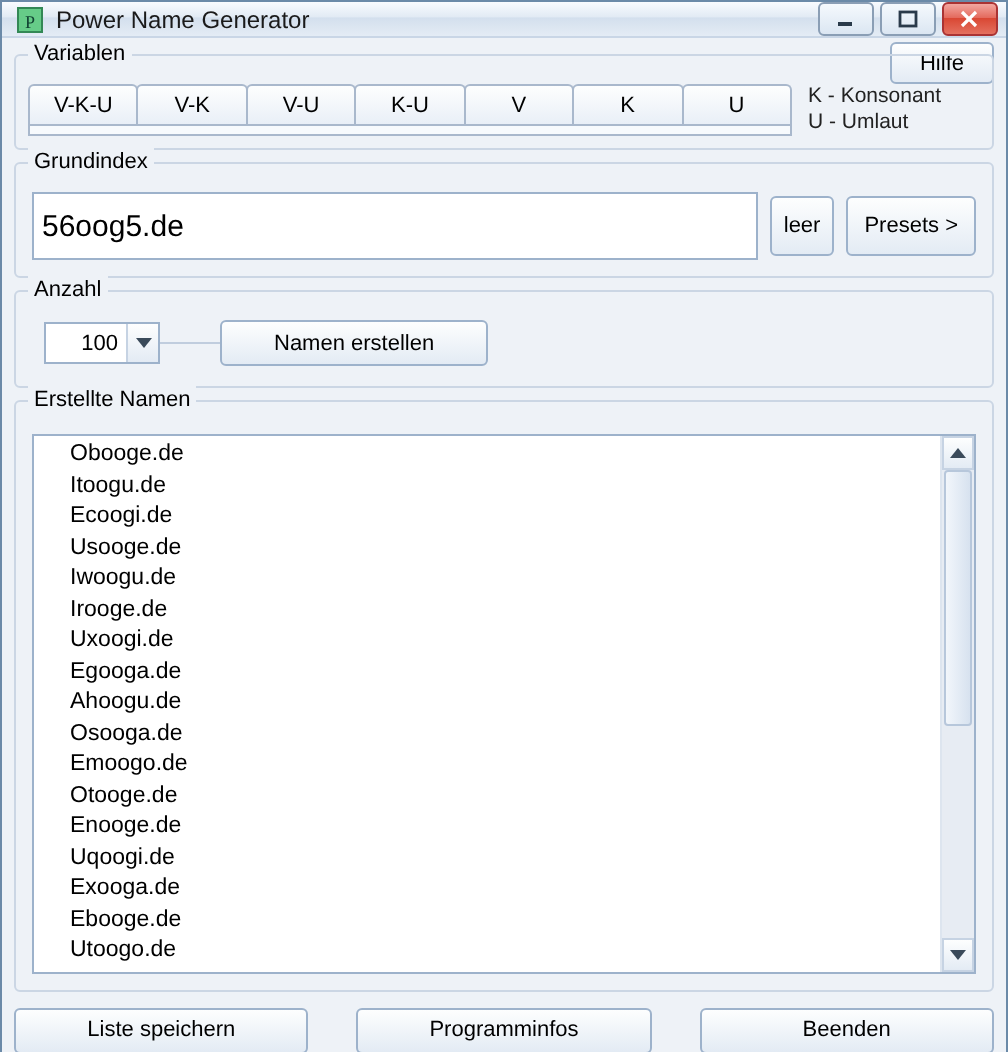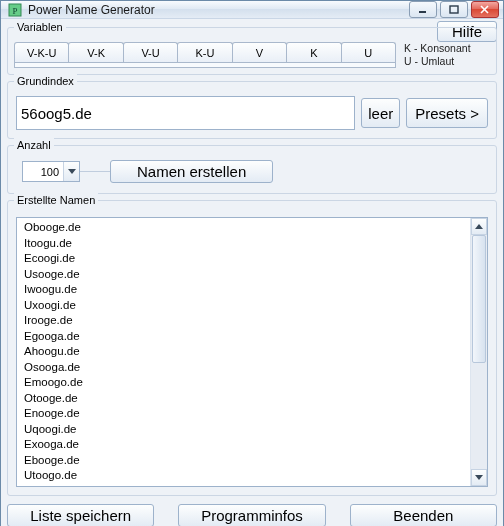--- a/index.html
+++ b/index.html
@@ -18,28 +18,28 @@
   .group > .legend { position:absolute; top:-8px; left:6px; padding:1px 3px; background:#eef2f7; color:#000; font-size:11px; }
   .tabrow { display:flex; gap:0; }
   .tab { flex:1; height:20px; border:1px solid #a9b8cc; border-bottom:none; border-top-left-radius:3px; border-top-right-radius:3px; background:linear-gradient(to bottom,#fdfefe,#e9eff7); display:flex; align-items:center; justify-content:center; cursor:pointer; margin-right:-1px; font-size:11px; }
   .tab:last-child { margin-right:0; }
   .tabstrip-bottom { height:6px; border:1px solid #a9b8cc; border-top:1px solid #a9b8cc; background:#f7fafd; }
   .legendtxt { font-size:10.5px; line-height:13px; color:#222; margin-left:8px; width:86px; }
   .vartop { display:flex; align-items:stretch; }
   .vartop .tabswrap { flex:1; display:flex; flex-direction:column; }
   .row { display:flex; align-items:center; gap:6px; }
   .textinput { flex:1; height:20px; border:1px solid #9db2cb; background:#fff; padding:16px 4px; font-family:inherit; font-size:15px; }
-  .btn { height:22px; padding:0 10px; border:1px solid #9db2cb; background:linear-gradient(to bottom,#fdfefe,#e3ebf4); border-radius:3px; cursor:pointer; font-family:inherit; font-size:15px; display:inline-flex; align-items:center; justify-content:center; }
+  .btn { height:22px; padding:0 10px; border:1px solid #9db2cb; background:linear-gradient(to bottom,#fdfefe,#e3ebf4); border-radius:3px; cursor:pointer; font-family:inherit; font-size:11px; display:inline-flex; align-items:center; justify-content:center; }
   .btn.small { height:30px; padding:0 6px; }
   .combo { display:flex; align-items:center; border:1px solid #9db2cb; background:#fff; height:21px; }
   .combo input { border:none; width:40px; text-align:right; padding:0 4px; font-family:inherit; font-size:11px; outline:none; }
   .combo .arrow { width:16px; height:19px; border-left:1px solid #c6d3e3; display:flex; align-items:center; justify-content:center; background:linear-gradient(to bottom,#fdfefe,#e3ebf4); cursor:pointer; }
   .connline { flex:0 0 30px; height:1px; background:#c0cdde; margin:0 0 0 0; }
   .listbox { flex:1; border:1px solid #9db2cb; background:#fff; display:flex; margin-top:2px; overflow:hidden; }
-  .listcontent { flex:1; padding:2px 7px; line-height:15.5px; font-size:11.5px; color:#000; overflow:hidden; }
+  .listcontent { flex:1; padding:2px 18px; line-height:15.5px; font-size:11.5px; color:#000; overflow:hidden; }
   .scrollbar { width:17px; background:#eef2f7; border-left:1px solid #dde5ef; display:flex; flex-direction:column; }
   .sb-btn { height:17px; background:linear-gradient(to bottom,#fdfefe,#e3ebf4); border:1px solid #c6d3e3; margin:0; display:flex; align-items:center; justify-content:center; cursor:pointer; }
   .sb-track { flex:1; background:#e7ecf3; position:relative; }
   .sb-thumb { position:absolute; left:1px; right:1px; top:0; height:55%; background:linear-gradient(to right,#f2f6fb,#d7e2ef); border:1px solid #b7c7db; border-radius:2px; }
   .bottomrow { display:flex; gap:24px; margin-top:8px; }
   .bottomrow .btn { flex:1; height:23px; padding:0 14px;text-align:center; }
   .anzahl-inner { display:flex; align-items:center; gap:0; padding-left:6px; }
   .namenbtn { height:23px; padding:0 26px; }
   .erstellte-group { flex:1; display:flex; flex-direction:column; }
 </style>
@@ -127,22 +127,22 @@
 
     <div class="group erstellte-group">
       <span class="legend">Erstellte Namen</span>
       <div class="listbox">
         <div class="listcontent" id="names-list">
             <div>Obooge.de</div>
             <div>Itoogu.de</div>
             <div>Ecoogi.de</div>
             <div>Usooge.de</div>
             <div>Iwoogu.de</div>
+            <div>Irooge.de</div>
             <div>Uxoogi.de</div>
-            <div>Irooge.de</div>
             <div>Egooga.de</div>
             <div>Ahoogu.de</div>
             <div>Osooga.de</div>
             <div>Emoogo.de</div>
             <div>Otooge.de</div>
             <div>Enooge.de</div>
             <div>Uqoogi.de</div>
             <div>Exooga.de</div>
             <div>Ebooge.de</div>
             <div>Utoogo.de</div>

